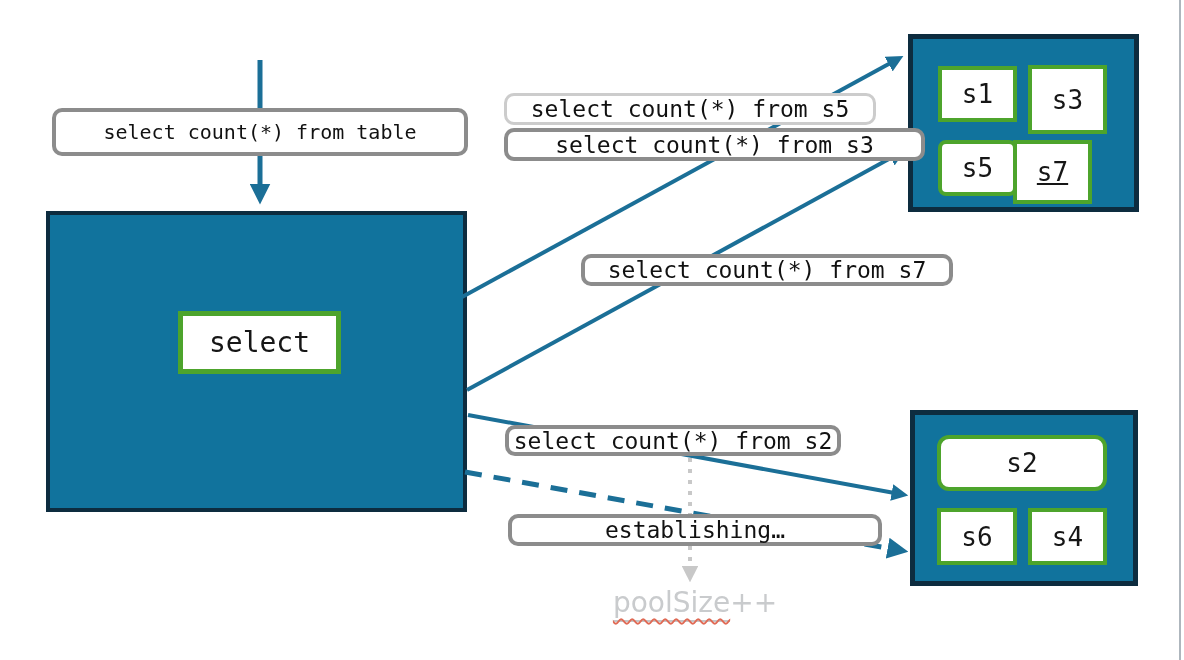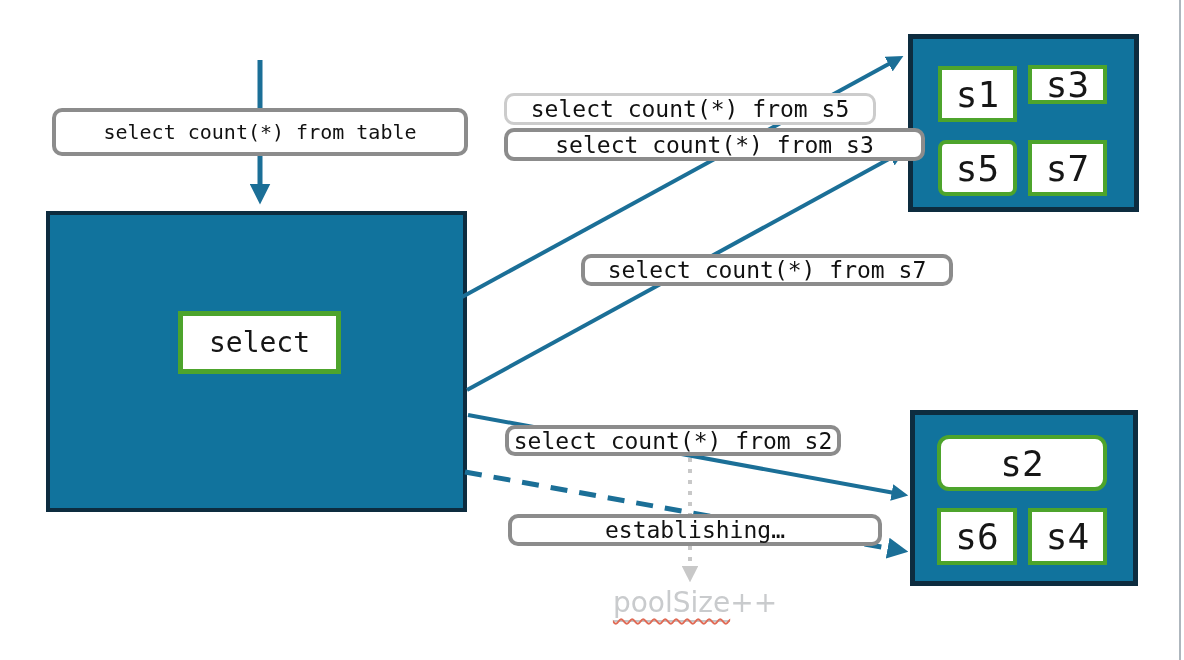--- a/index.html
+++ b/index.html
@@ -6,21 +6,21 @@
   .stage{position:relative;width:1184px;height:660px;background:#ffffff;overflow:hidden;
          font-family:"DejaVu Sans Mono","Liberation Mono",monospace;}
   
   .arrows{position:absolute;left:0;top:0;z-index:2;}
   
   .bigbox{position:absolute;background:#11739D;border:5px solid #0D2C3F;box-sizing:border-box;z-index:1;}
   .bigbox.table-box{border-width:4px;}
   
   .shard{position:absolute;background:#ffffff;border:4px solid #4DA42C;box-sizing:border-box;
          display:flex;align-items:center;justify-content:center;
-         font-size:36px;color:#161616;z-index:2;}
+         font-size:26px;color:#161616;z-index:2;}
   .table-node{border-width:5px;font-size:28px;}
   
   .qlabel{position:absolute;background:#ffffff;border:4px solid #8C8C8C;border-radius:10px;
           box-sizing:border-box;display:flex;align-items:center;justify-content:center;
           font-size:23px;color:#111111;z-index:4;white-space:nowrap;}
   .qlabel.light{border-color:#CCCCCC;border-width:3px;z-index:3;}
   .qlabel.big{font-size:20px;}
   
   .pool-note{position:absolute;left:560px;top:586px;width:270px;text-align:center;z-index:4;
              font-family:"DejaVu Sans","Liberation Sans",sans-serif;
@@ -64,27 +64,27 @@
   <div class="bigbox table-box" style="left:46px;top:211px;width:421px;height:301px;">
     <div class="shard table-node" style="left:128px;top:96px;width:163px;height:63px;">
       <span>select</span>
     </div>
   </div>
 
   <div class="bigbox" style="left:908px;top:34px;width:231px;height:178px;">
     <div class="shard" style="left:25px;top:27px;width:79px;height:56px;">
       <span>s1</span>
     </div>
-    <div class="shard" style="left:115px;top:26px;width:79px;height:39px;">
+    <div class="shard" style="left:115px;top:26px;width:79px;height:69px;">
       <span>s3</span>
     </div>
     <div class="shard" style="left:25px;top:101px;width:79px;height:56px;border-radius:8px;">
       <span>s5</span>
     </div>
-    <div class="shard" style="left:115px;top:101px;width:79px;height:56px;">
+    <div class="shard" style="left:100px;top:101px;width:79px;height:64px;text-decoration:underline;">
       <span>s7</span>
     </div>
   </div>
 
   <div class="bigbox" style="left:910px;top:410px;width:228px;height:176px;">
     <div class="shard" style="left:22px;top:20px;width:170px;height:56px;border-radius:12px;">
       <span>s2</span>
     </div>
     <div class="shard" style="left:22px;top:93px;width:80px;height:57px;">
       <span>s6</span>

